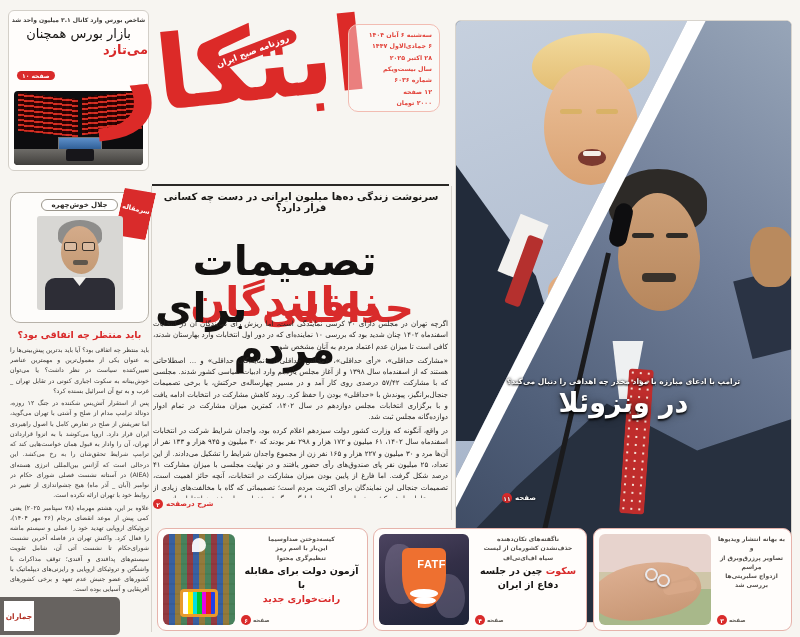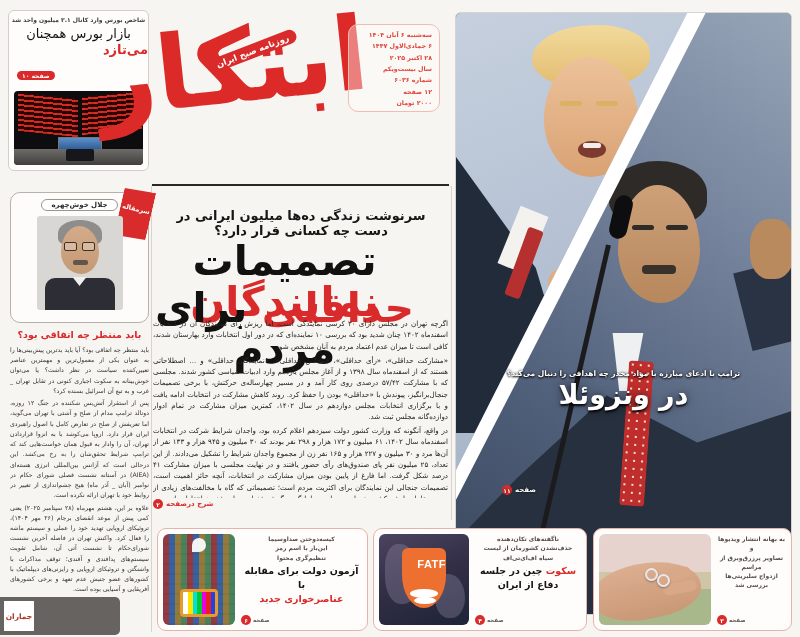--- a/index.html
+++ b/index.html
@@ -64,34 +64,34 @@
   .ed-body p { margin-bottom:2px; }
 
   
   .watermark { left:0; top:597px; width:120px; height:38px; background:rgba(66,63,60,.8); border-radius:0 5px 5px 0;
     display:flex; align-items:center; gap:4px; padding:3px 4px; direction:ltr; z-index:30; }
   .wm-logo { width:30px; height:30px; background:#fff; border-radius:0; display:flex; align-items:center; justify-content:center;
     color:#b23327; font-size:7.5px; font-weight:bold; flex-shrink:0; }
   .wm-text { color:#fff; font-family:"Liberation Sans", sans-serif; font-weight:bold; font-size:10.5px; line-height:1.25; }
 
   
-  .main-kicker { left:158px; top:208px; width:286px; text-align:center; font-size:13px; font-weight:bold; color:#181614; }
+  .main-kicker { left:158px; top:191px; width:286px; text-align:center; font-size:10px; font-weight:bold; color:#181614; }
   .main-h { left:136px; top:205px; width:297px; text-align:center; font-size:41px; font-weight:bold; line-height:1.0; letter-spacing:-1px;margin-top:36px; }
   .main-h.l2 { top:252px; }
   .main-h .blk { color:#131110; } .main-h .red { color:#d92b2b; }
   .main-body { left:153px; top:318px; width:295px; height:180px; overflow:hidden;
     font-size:7.1px; line-height:1.6; text-align:justify; color:#262421; }
   .main-body p { margin-bottom:2.5px; }
   .main-footer { left:153px; top:499px; width:295px; display:flex; justify-content:flex-end; align-items:center; gap:3px;
     direction:rtl; color:#d92b2b; font-size:7px; font-weight:bold; }
   .num-circ { width:10px; height:10px; border-radius:50%; background:#d92b2b; color:#fff; font-size:6px; font-weight:bold;
     display:inline-flex; align-items:center; justify-content:center; }
 
   
-  .photo-main { left:455px; top:12px; width:337px; height:603px; border-radius:6px; overflow:hidden;
+  .photo-main { left:455px; top:20px; width:337px; height:603px; border-radius:6px; overflow:hidden;
     background:#6f7f96; border:1px solid #d8d4cd; }
   .ph-maduro { position:absolute; inset:0; background:linear-gradient(215deg,#97a5b8 0%,#72809a 35%,#4e5d77 70%,#38445b 100%); }
   .md-suit { position:absolute; left:0; right:0; bottom:0; height:260px; background:#27303f;
     clip-path:polygon(0 72%,18% 48%,45% 16%,72% 34%,100% 22%,100% 100%,0 100%); }
   .md-shirt { position:absolute; left:150px; top:320px; width:44px; height:58px; background:#eef0f1; clip-path:polygon(15% 0,85% 0,60% 100%,30% 100%); }
   .md-tie { position:absolute; left:168px; top:348px; width:25px; height:145px; background:#bf2d2c;
     background-image:radial-gradient(rgba(250,242,230,.9) 1px, transparent 1.4px); background-size:8px 8px;
     border-radius:4px; transform:rotate(4deg); }
   .md-hair { position:absolute; left:153px; top:148px; width:98px; height:64px; background:#2d2a27; border-radius:50% 50% 36% 36%; }
   .md-face { position:absolute; left:162px; top:172px; width:82px; height:118px; background:linear-gradient(#cda078,#b7875d);
@@ -281,21 +281,21 @@
 
   <div class="bbox bbox-tv">
     <div class="txt">
       <div class="bb-kicker">
         <div>کیسه‌دوختن صداوسیما</div>
         <div>این‌بار با اسم رمز</div>
         <div>تنظیم‌گری محتوا</div>
       </div>
       <div class="bb-h">
         <div>آزمون دولت برای مقابله با</div>
-        <div class="red">عناصر‌خواری جدید</div>
+        <div class="red">رانت‌خواری جدید</div>
       </div>
       <div class="bb-badge">
         <span>صفحه</span>
         <span class="num-circ">۶</span>
       </div>
     </div>
     <div class="bb-img img-tv">
       <div class="tv-logo"></div>
       <div class="tv-set"></div>
     </div>

